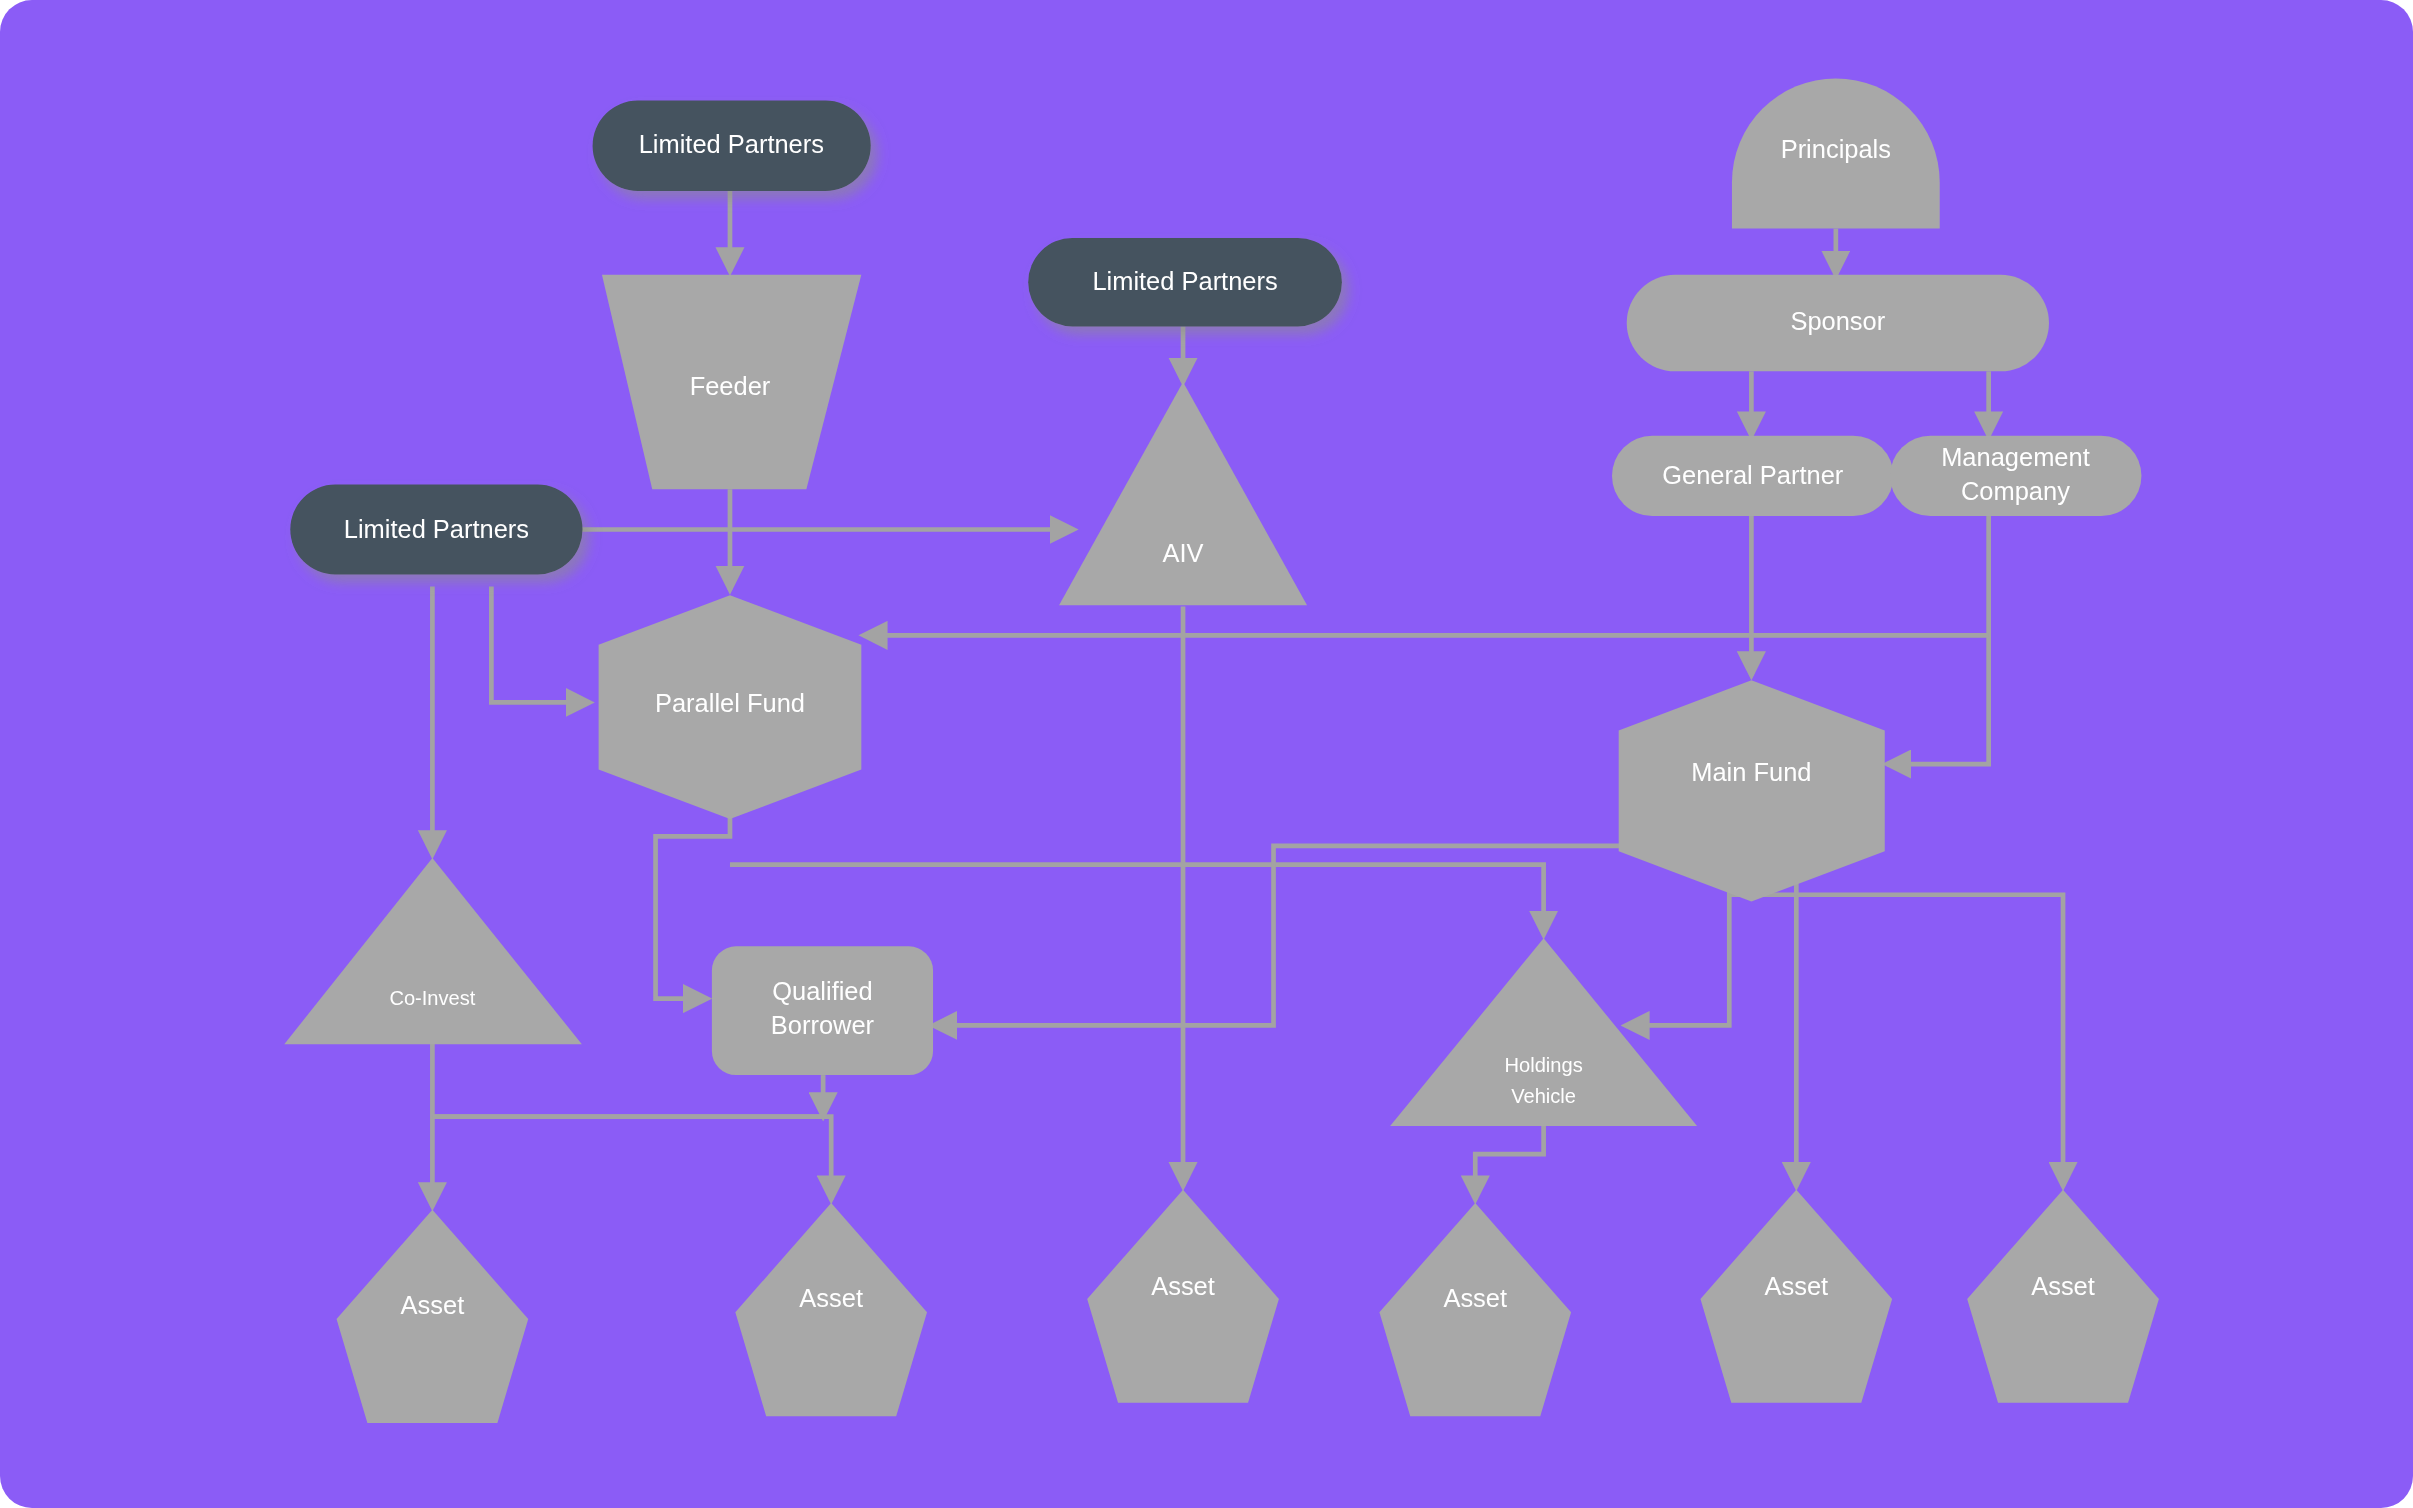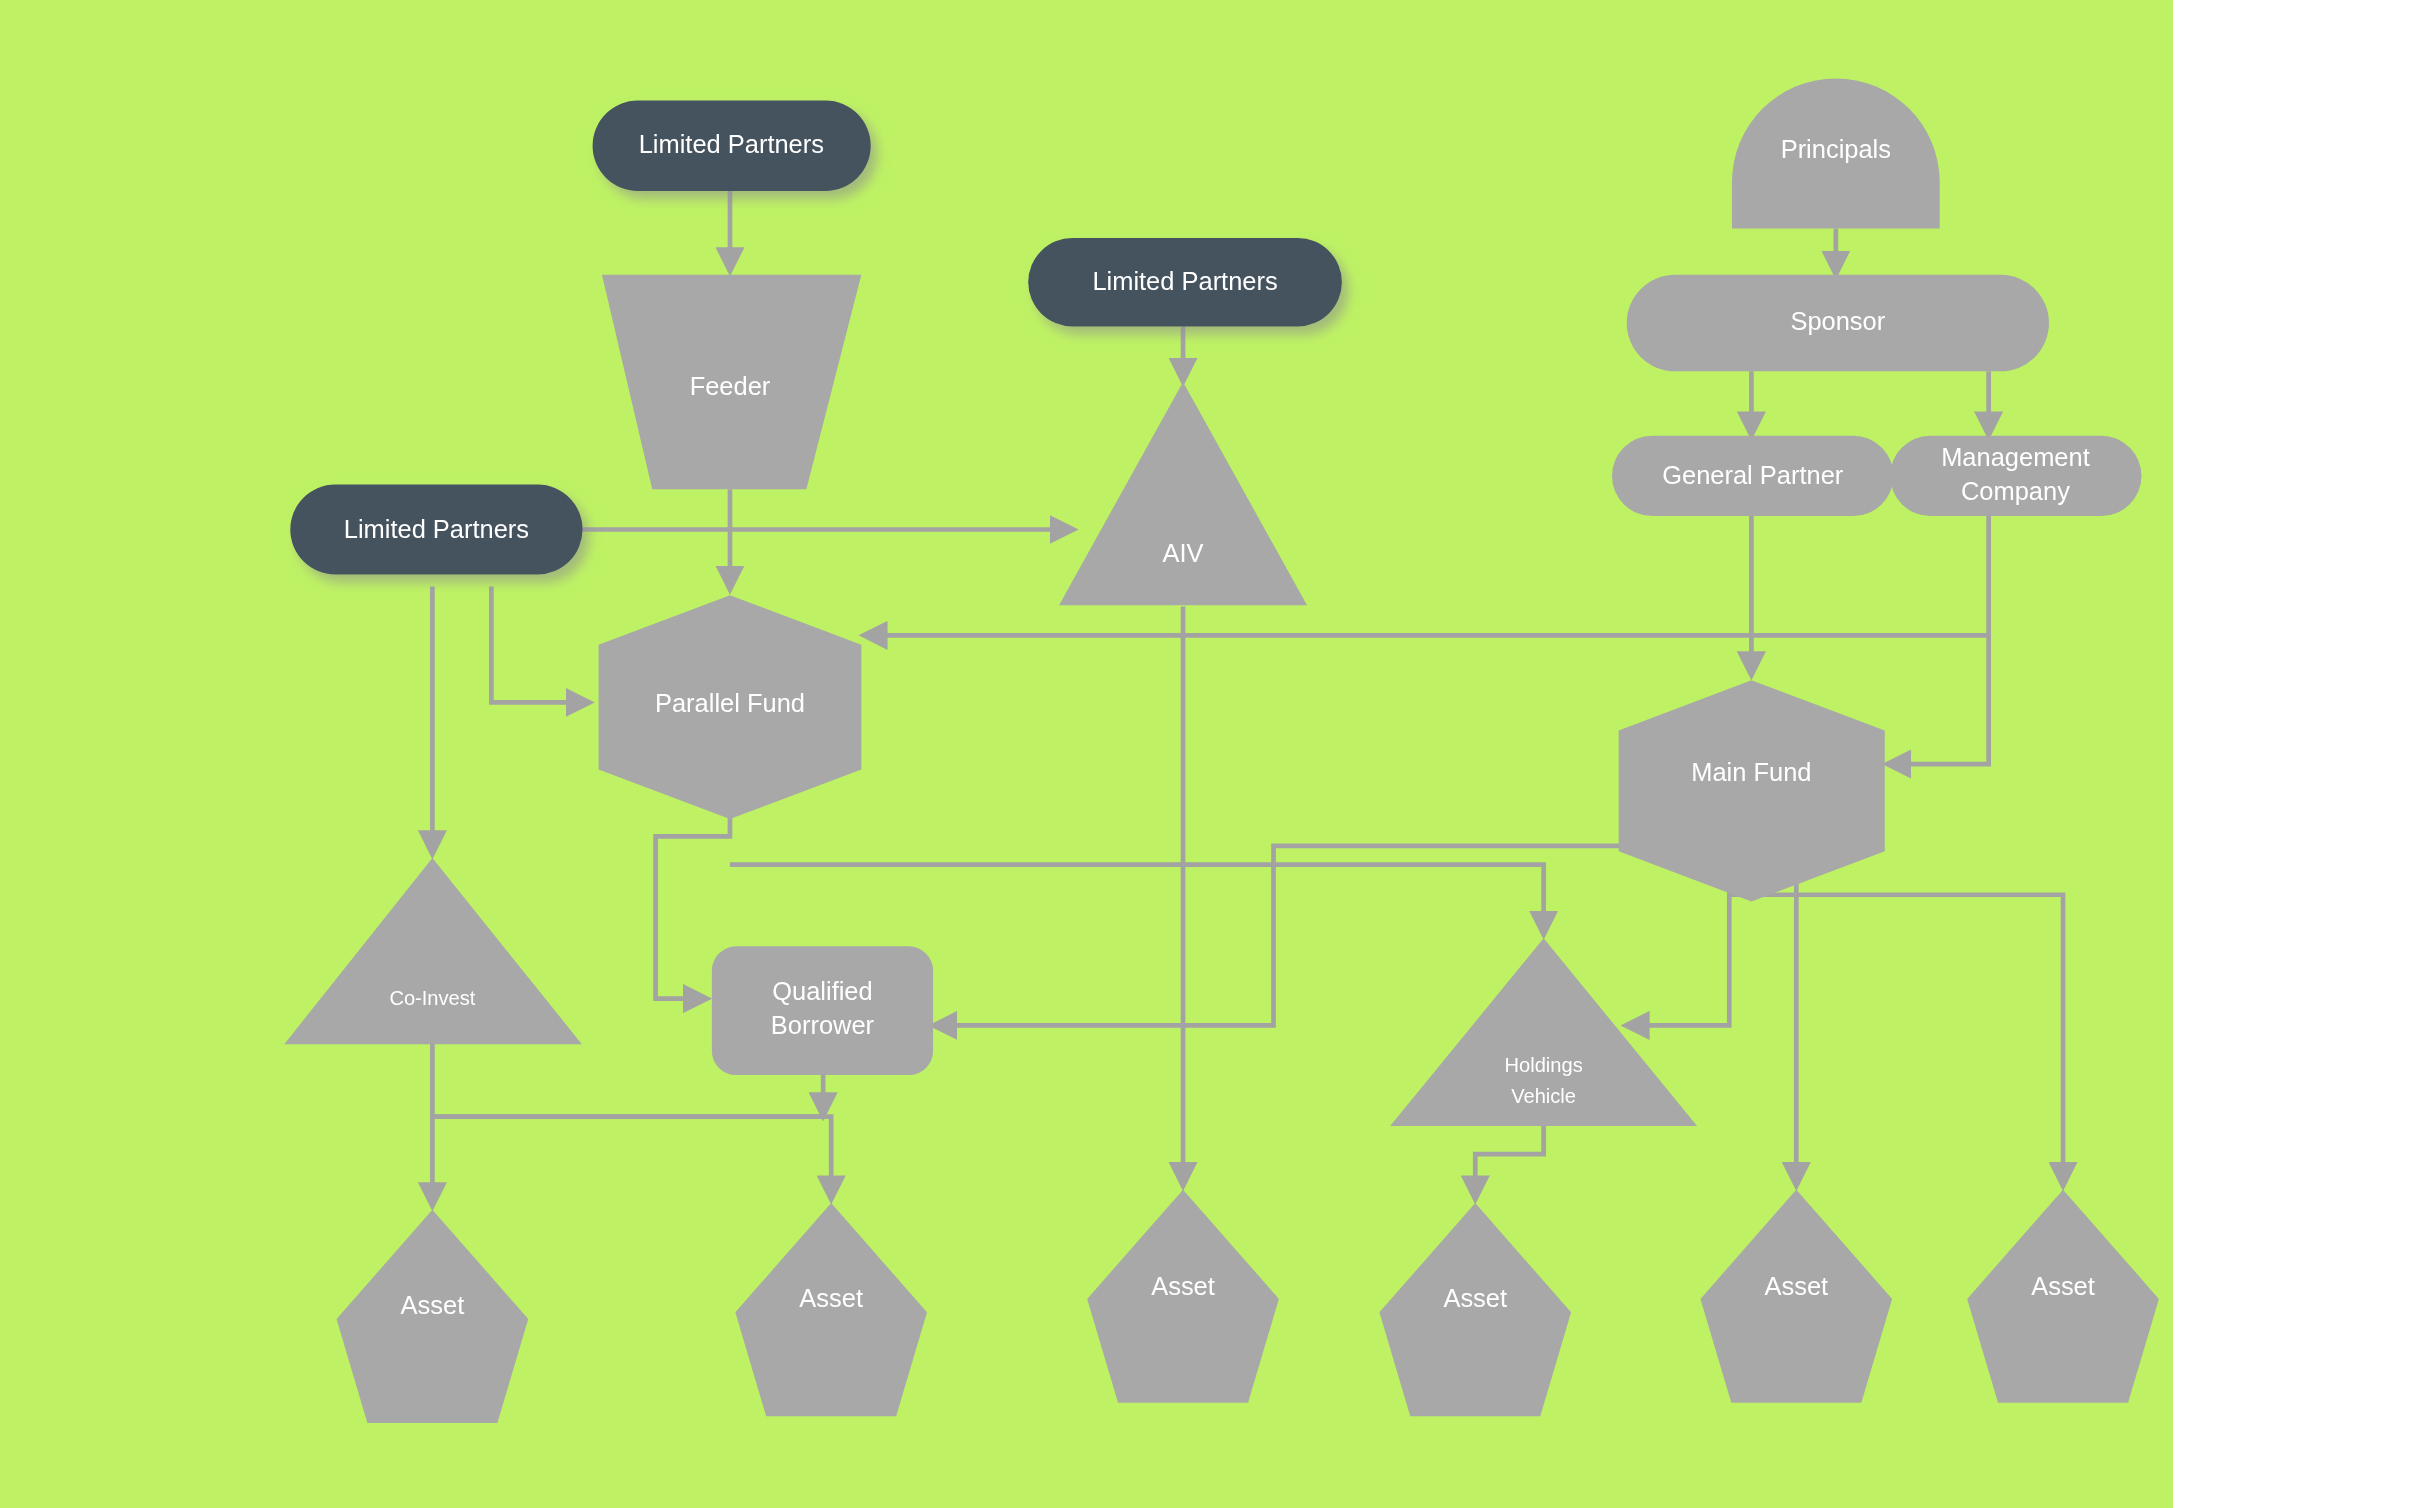--- a/index.html
+++ b/index.html
@@ -2,25 +2,26 @@
 <html style="font-size:10.7px"><head>
 <meta charset="utf-8">
 <style>
   html, body {
     margin: 0;
     padding: 0;
     background: #ffffff;
   }
   #stage {
     position: relative;
-    width: 2173px;
+    width: 2413px;
     height: 1508px;
-    background: #bef264;
+    background: #8b5cf6;
     font-family: "Liberation Sans", sans-serif;
     overflow: hidden;
+    border-radius: 32px;
   }
   svg#diagram {
     position: absolute;
     left: 0;
     top: 0;
     width: 2413px;
     height: 1508px;
     display: block;
   }
   .node-label {

